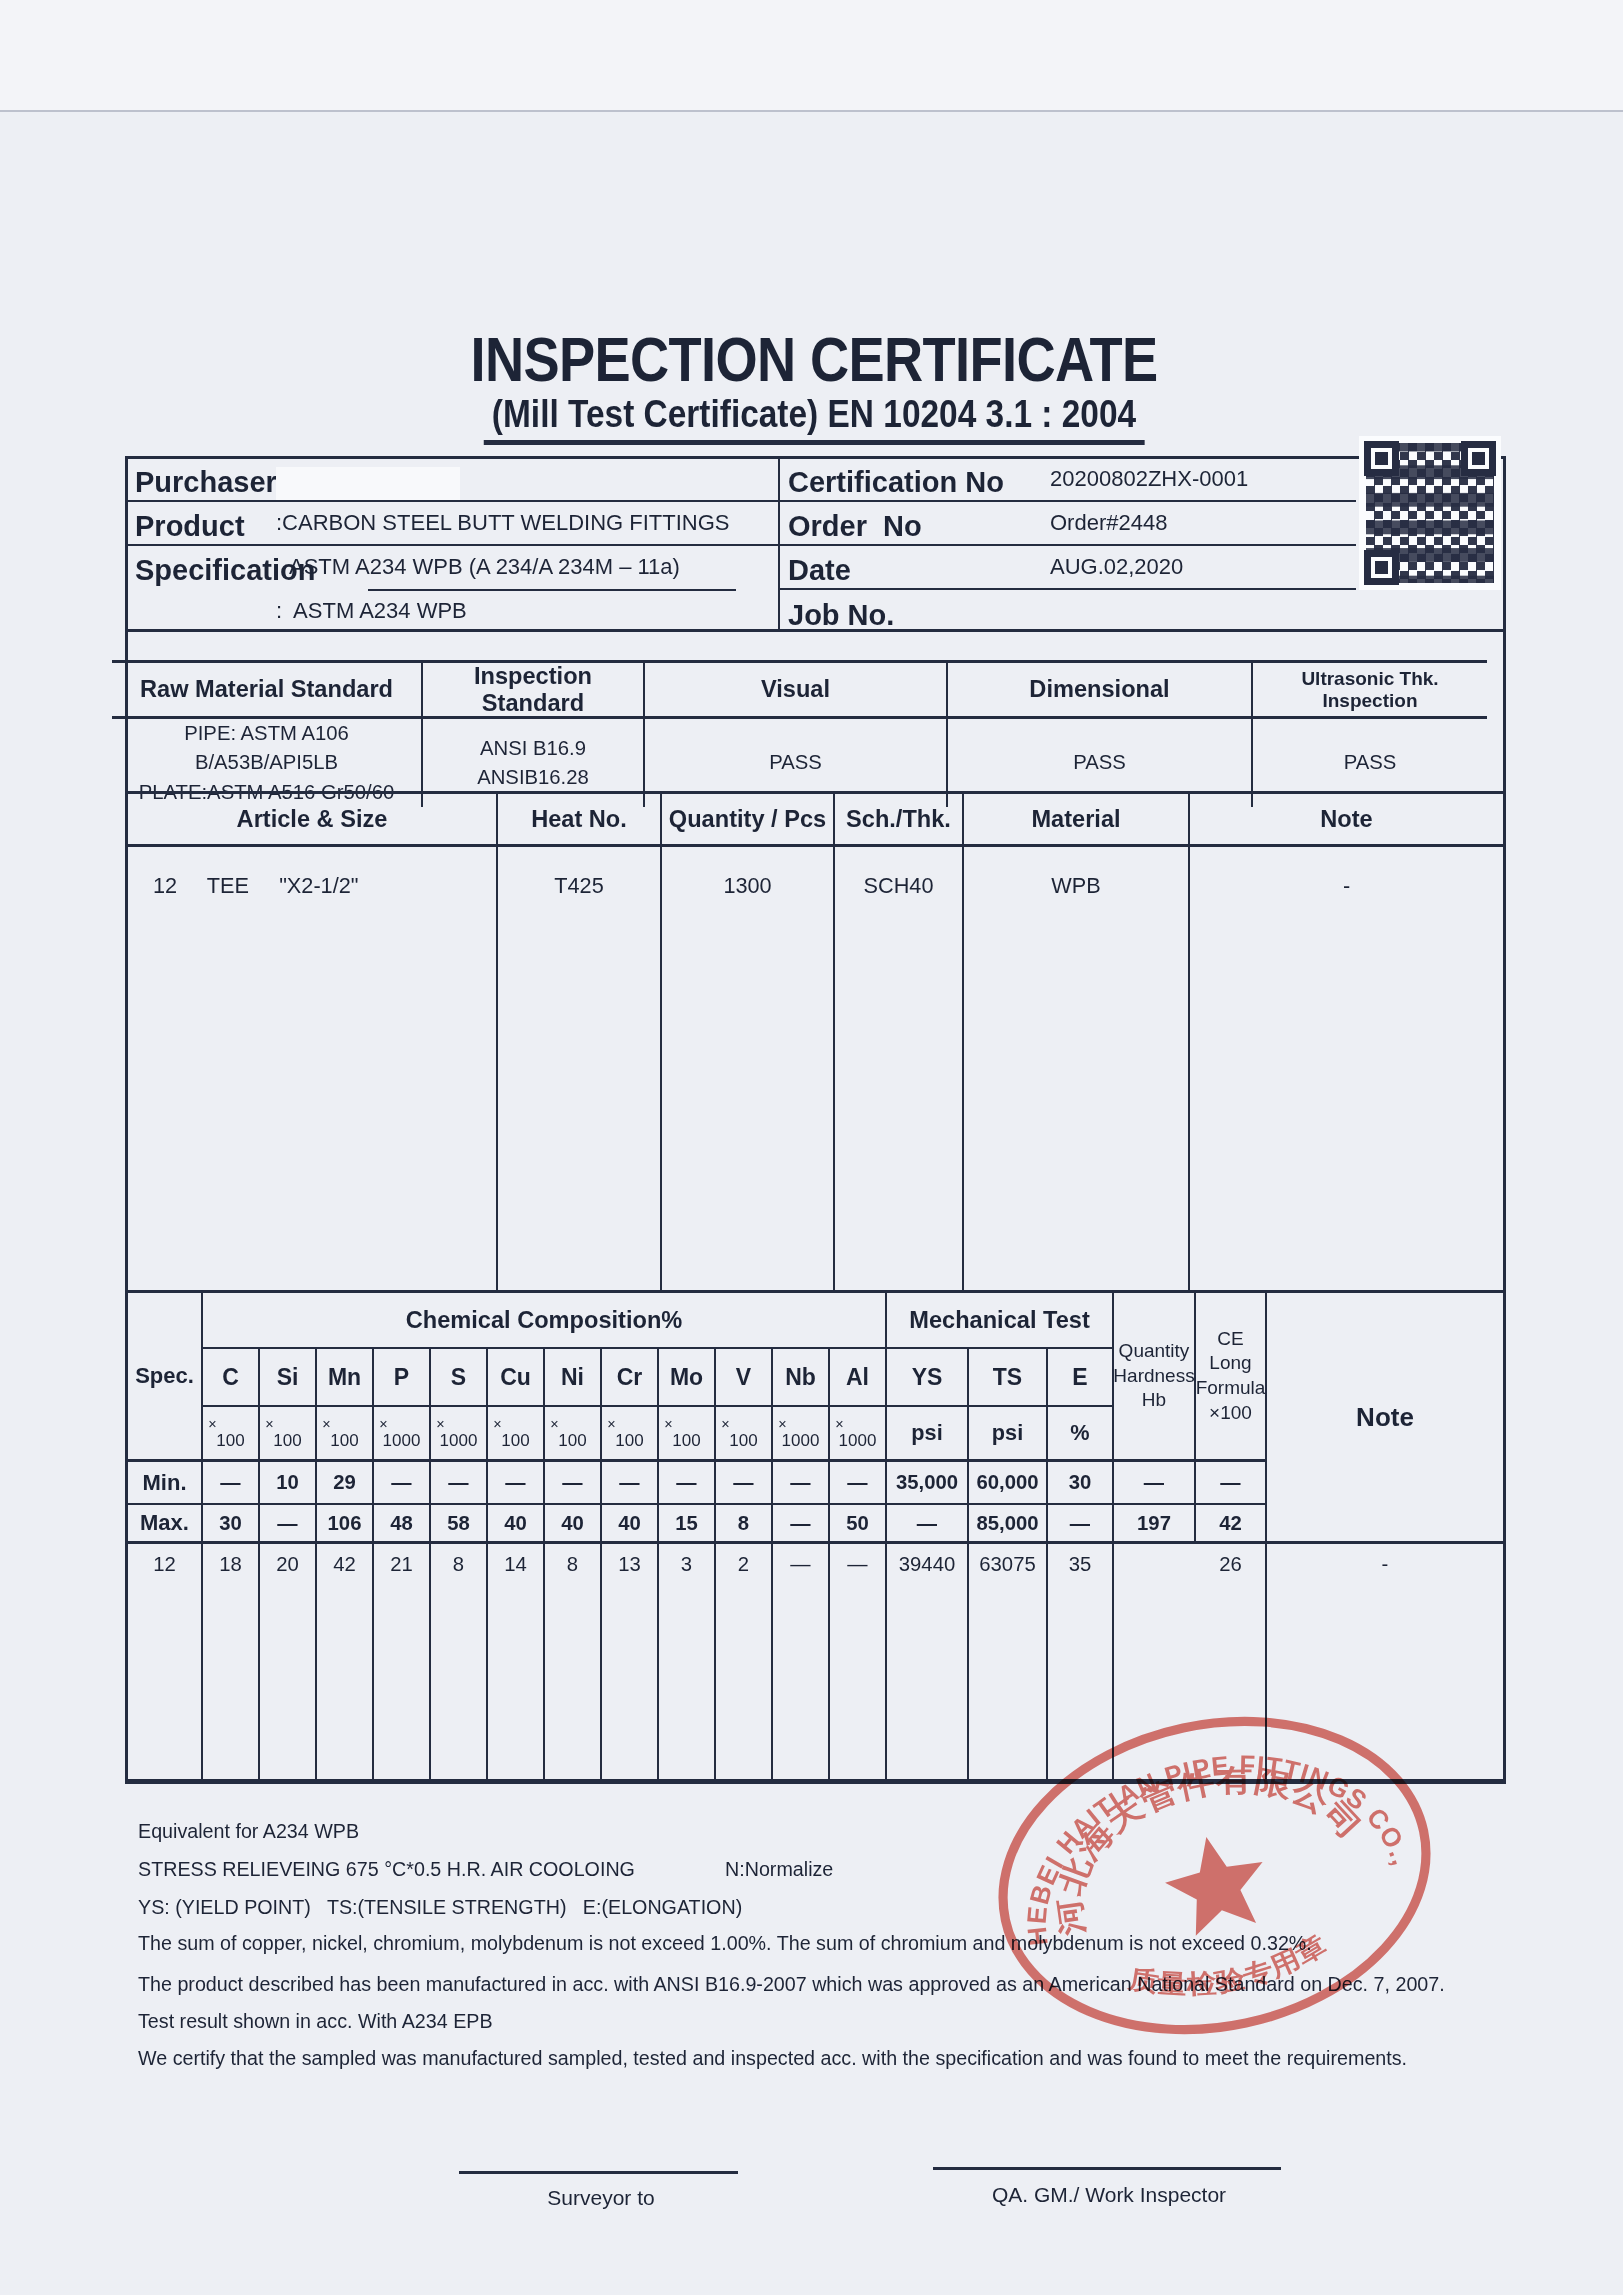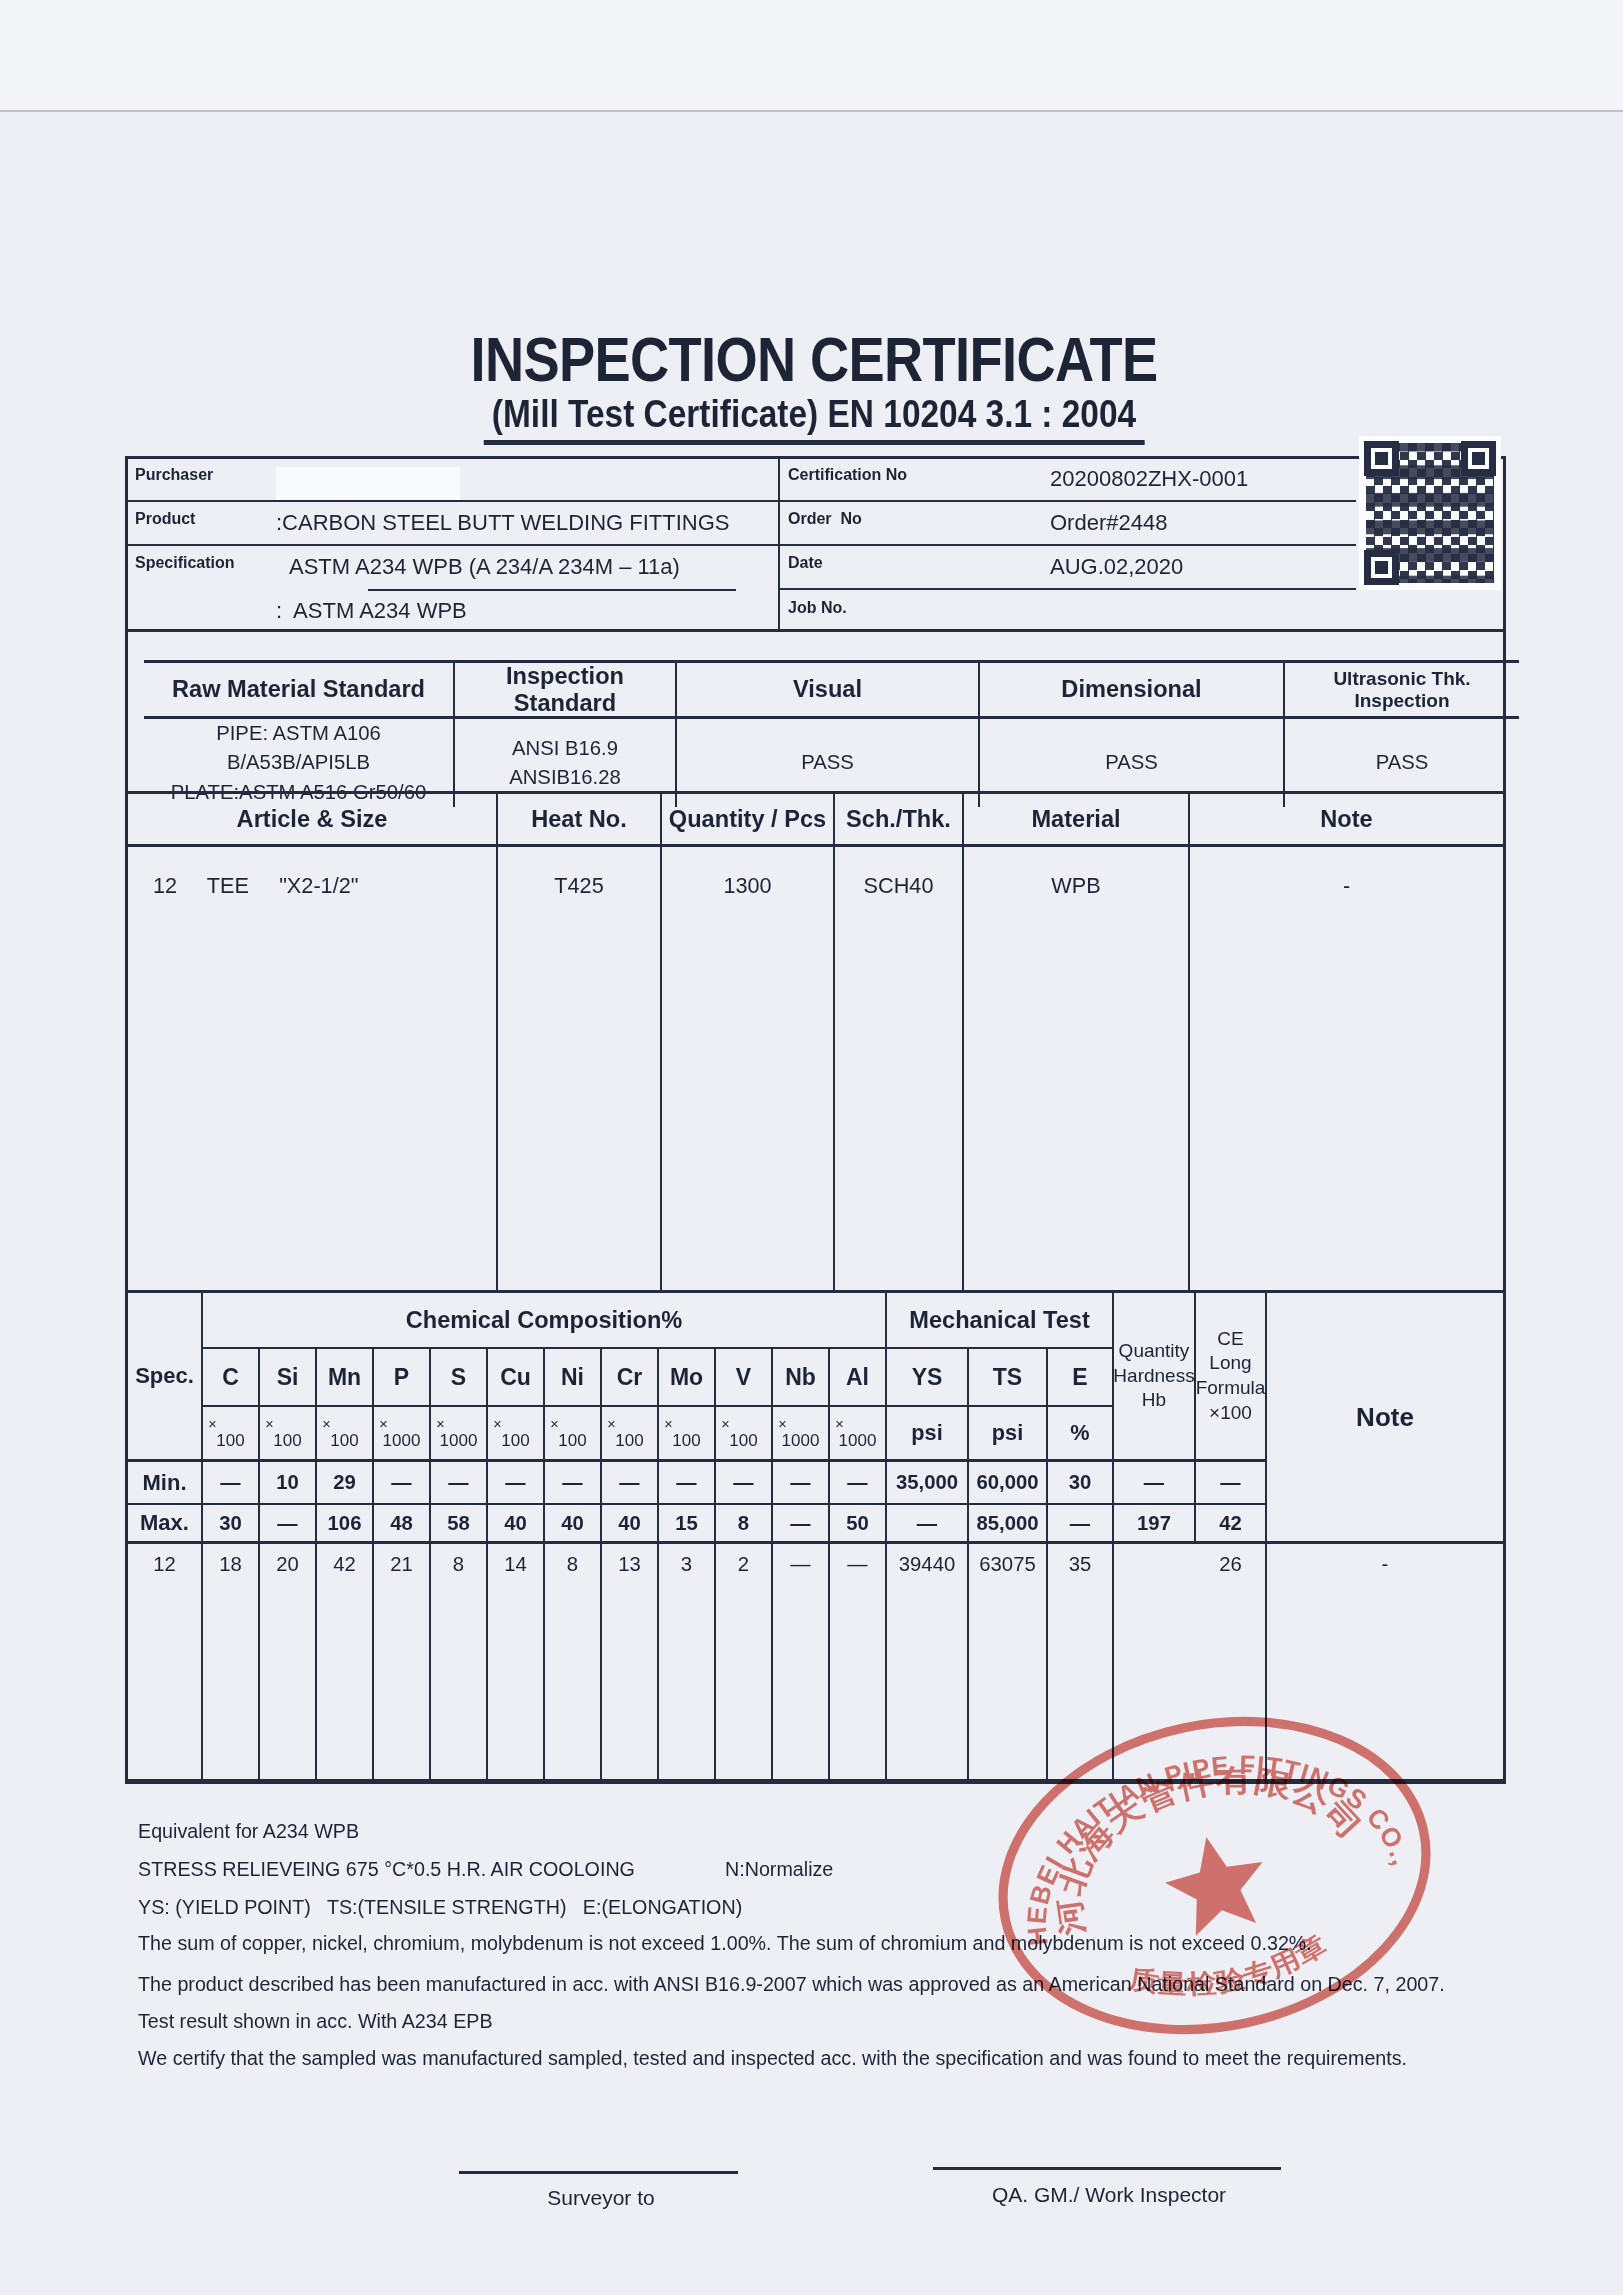--- a/index.html
+++ b/index.html
@@ -2,21 +2,21 @@
 <html style="font-size:10.5px"><head>
 <meta charset="utf-8">
 <style>
   html,body{margin:0;padding:0;background:#dfe2e8;}
   .page{position:relative;width:1623px;height:2295px;background:#edeff4;overflow:hidden;
         font-family:"Liberation Sans","DejaVu Sans",sans-serif;color:#1d2436;}
   .topstrip{position:absolute;left:0;top:0;width:100%;height:110px;background:#f3f4f8;}
   .scanline{position:absolute;left:0;top:110px;width:100%;height:2px;background:rgba(130,138,158,.45);}
 
   .t{position:absolute;font-size:22px;color:#1d2436;white-space:pre;line-height:1.12;}
-  .b{font-weight:bold;font-size:16px;}
+  .b{font-weight:bold;font-size:29px;}
   .tc{transform:translateX(-50%);}
   .hl{position:absolute;height:2px;background:#242c40;}
   .hl.k{height:3.3px;}
   .vl{position:absolute;width:2px;background:#242c40;}
 
   .title{position:absolute;left:814px;top:323px;font-size:63px;font-weight:bold;letter-spacing:-0.7px;
          transform:translateX(-50%) scaleX(.86);white-space:nowrap;}
   .subtitle{position:absolute;left:814px;top:393px;font-size:38px;font-weight:bold;white-space:nowrap;
             transform:translateX(-50%) scaleX(.88);border-bottom:5.3px solid #242c40;padding:0 9.2px 3.9px 9.2px;}
 
@@ -35,21 +35,21 @@
   .fd{position:absolute;width:35px;height:35px;border:7.2px solid #262c42;background:#fbfcfe;box-sizing:border-box;}
   .fd::after{content:"";position:absolute;inset:3.9px;background:#262c42;}
   .fd.tl{left:5.3px;top:5.3px}.fd.tr{right:5.3px;top:5.3px}.fd.bl{left:5.3px;bottom:5.3px}
 
   
   .grid{position:absolute;display:grid;box-sizing:border-box;border-top:3.3px solid #242c40;}
   .c{display:flex;align-items:center;justify-content:center;border-right:2px solid #242c40;
      border-bottom:2px solid #242c40;box-sizing:border-box;text-align:center;}
   .c.nr{border-right:none}.c.nb{border-bottom:none}.c.bb{border-bottom-width:3.3px}
   .hdr{font-weight:bold;font-size:23.6px;}
-  .raw{left:144px;top:660px;width:1375px;height:131px;grid-template-columns:311px 222px 303px 305px 1fr;grid-template-rows:56px auto;}
+  .raw{left:112px;top:660px;width:1375px;height:131px;grid-template-columns:311px 222px 303px 305px 1fr;grid-template-rows:56px auto;}
   .raw .v{font-size:20.3px;flex-direction:column;line-height:1.45;}
   .art{left:128px;top:791px;width:1375px;height:499px;grid-template-columns:370px 164px 173px 129px 226px 1fr;grid-template-rows:53px auto;}
   .art .v{align-items:flex-start;padding-top:26px;font-size:21.7px;}
   .art .v.lft{justify-content:flex-start;padding-left:25px;white-space:pre;}
 
   .chem{left:128px;top:1290px;width:1375px;height:494px;border-bottom:5.3px solid #242c40;
         grid-template-columns:75px repeat(12,57px) 82px 79px 66px 82px 71px 1fr;
         grid-template-rows:56px 58px 55px 43px 39px auto;}
   .chem .el{font-weight:bold;font-size:23px;}
   .chem .un{flex-direction:column;font-size:17px;line-height:1;}

